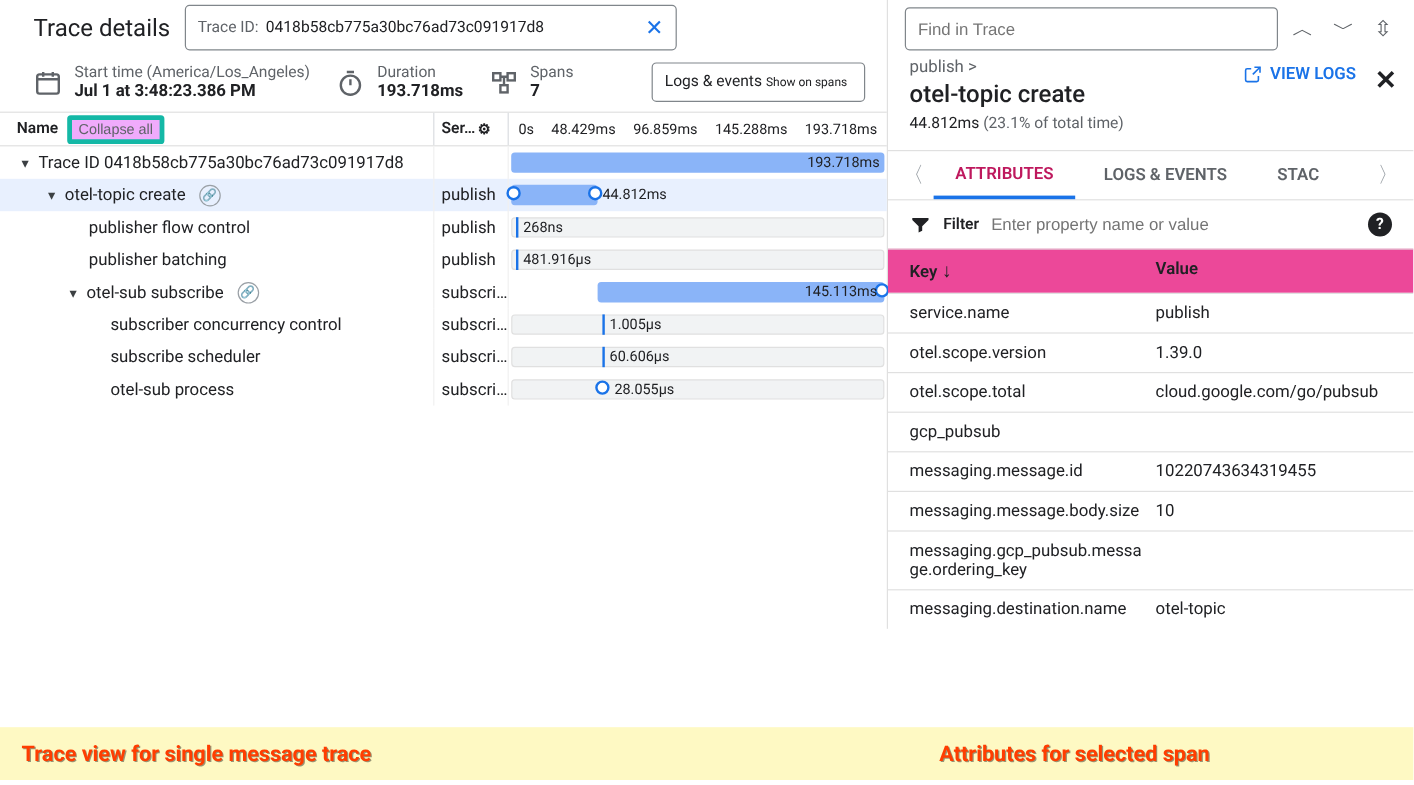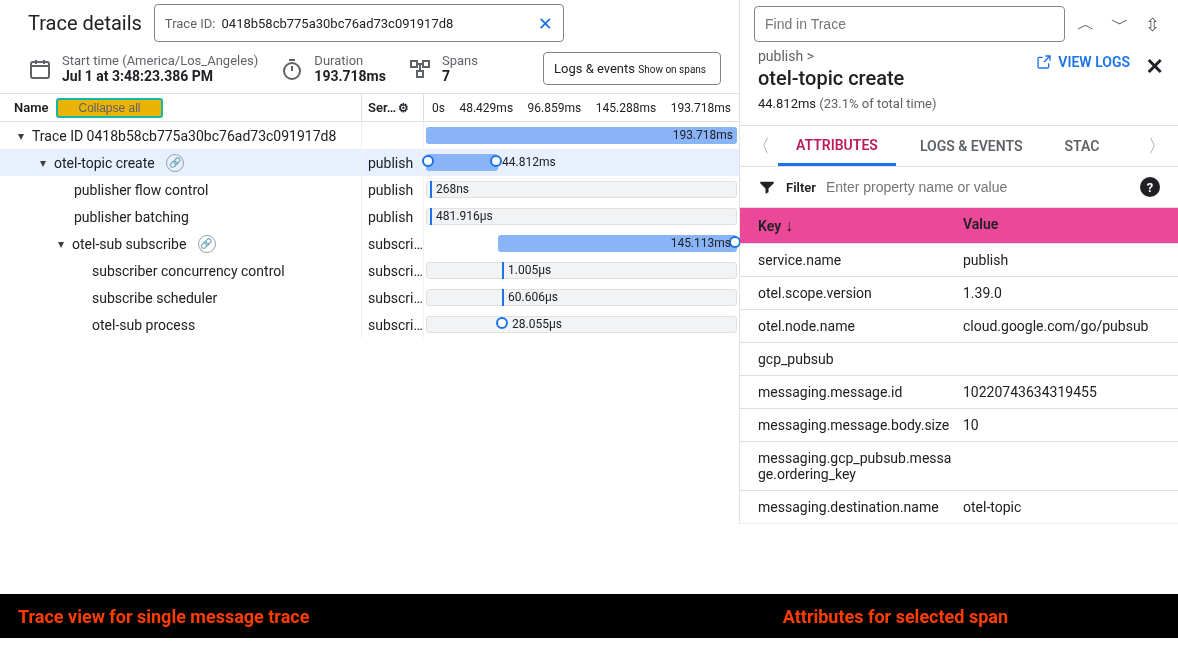--- a/index.html
+++ b/index.html
@@ -37,21 +37,21 @@
   .logs-box {
     margin-left: auto;
     position: relative; border: 1px solid #80868b; border-radius: 4px; padding: 8px 14px 8px 10px;
   }
   .logs-box .val { font-size: 10px; }
 
   
   .hdr-row { display: flex; align-items: center; border-bottom: 1px solid #e0e0e0; font-size: 13px; height: 28px; }
   .name-col { width: 362px; display: flex; align-items: center; padding-left: 14px; gap: 8px; border-right: 1px solid #dadce0; height: 100%; }
   .name-col .nh { font-weight: 600; }
-  .collapse-btn { border:2px solid #14b8a6; border-radius:3px; padding:1px 20px; font-size:12px; color:#5f6368; background:#eab308; }
+  .collapse-btn { border:4px solid #14b8a6; border-radius:3px; padding:1px 5px; font-size:12px; color:#5f6368; background:#f0abfc; }
   .svc-col { width: 62px; padding-left: 6px; font-weight: 600; display:flex; align-items:center; gap:2px; border-right: 1px solid #dadce0; height:100%; overflow:hidden; }
   .ticks { flex:1; display:flex; justify-content:space-between; padding:0 8px; font-size:12px; }
 
   
   .span-row { display:flex; align-items:center; height:27px; font-size:14px; }
   .span-row.selected { background:#e8f0fe; }
   .sp-name { width:362px; display:flex; align-items:center; gap:4px; padding-left:14px; border-right:1px solid #f0f0f0; height:100%; overflow:hidden;}
   .sp-svc  { width: 62px; padding-left:6px; border-right:1px solid #f0f0f0; height:100%; display:flex; align-items:center; overflow:hidden; white-space:nowrap; }
   .sp-tl   { flex:1; position:relative; height:100%; padding:0 6px; }
   .caret   { width:14px; font-size:12px; text-align:center; color:#3c4043;}
@@ -96,21 +96,21 @@
 
   
   .attr-table { flex:1; overflow:hidden; }
   .attr-row { display:flex; border-top:1px solid #e0e0e0; padding:8px 18px; font-size:14px; }
   .attr-row.hdr { background:#ec4899; font-weight:600; }
   .attr-row .k { width:205px; word-break:break-word; padding-right:8px;}
   .attr-row .v { flex:1; word-break:break-word; }
   .sort-arrow { font-size:16px; margin-left:4px; }
 
   
-  .captions { position:absolute; bottom:16px; left:0; right:0; height:44px; background:#000000; display:flex; align-items:center;text-align:right; }
+  .captions { position:absolute; bottom:4px; left:0; right:0; height:44px; background:#fef9c3; display:flex; align-items:center;text-align:right; }
   .cap { color:#ff3d00; font-weight:700; font-size:18px; text-shadow: 1px 1px 0 rgba(0,0,0,0.4); }
   .cap.left { margin-left:18px; }
   .cap.right { margin-left:auto; margin-right:170px; }
 </style>
 </head>
 <body>
 
 <div class="main">
 
   <div class="left-panel">
@@ -333,21 +333,21 @@
       </div>
       <div class="attr-row">
           <div class="k">service.name</div>
           <div class="v">publish</div>
         </div>
       <div class="attr-row">
           <div class="k">otel.scope.version</div>
           <div class="v">1.39.0</div>
         </div>
       <div class="attr-row">
-          <div class="k">otel.node.name</div>
+          <div class="k">otel.scope.total</div>
           <div class="v">cloud.google.com/go/pubsub</div>
         </div>
       <div class="attr-row">
           <div class="v">gcp_pubsub</div>
         </div>
       <div class="attr-row">
           <div class="k">messaging.message.id</div>
           <div class="v">10220743634319455</div>
         </div>
       <div class="attr-row">

